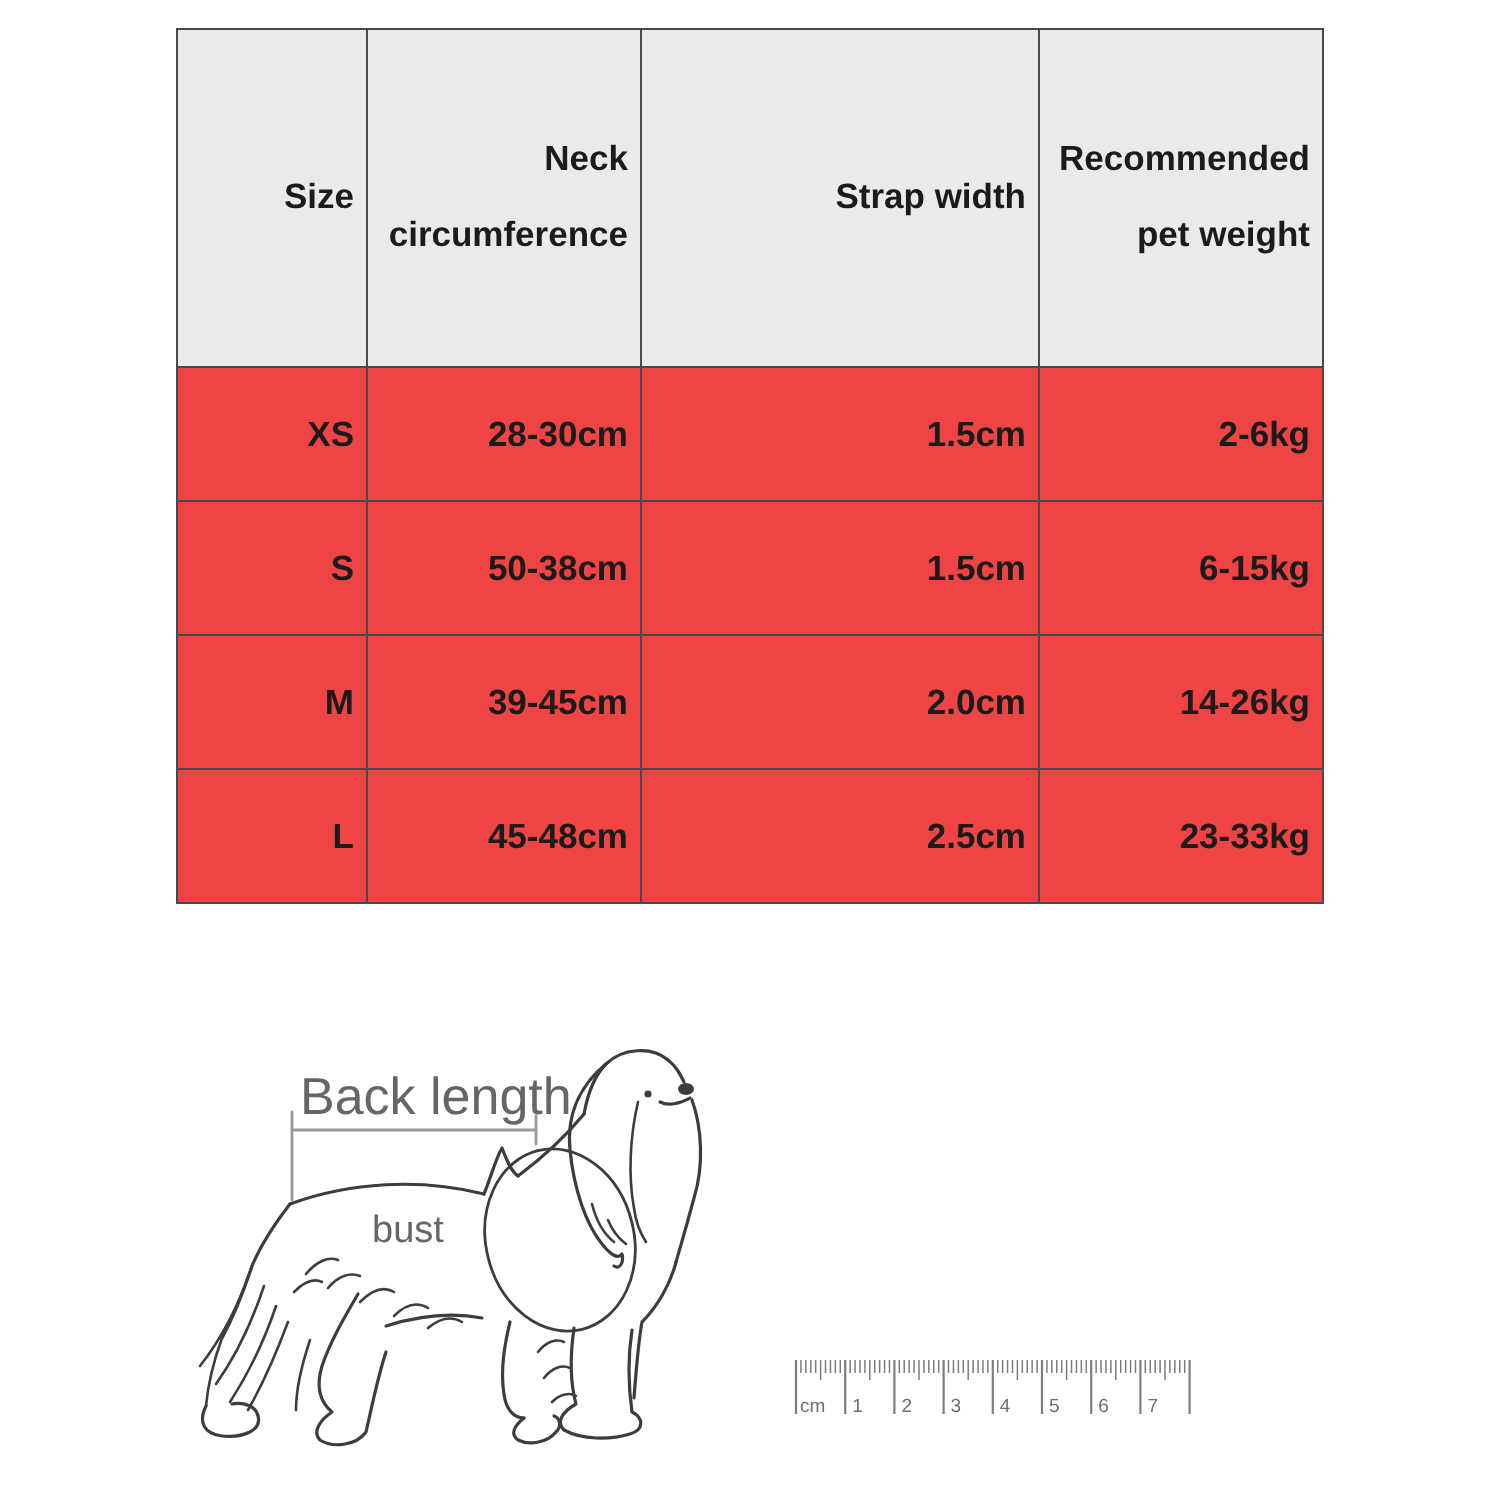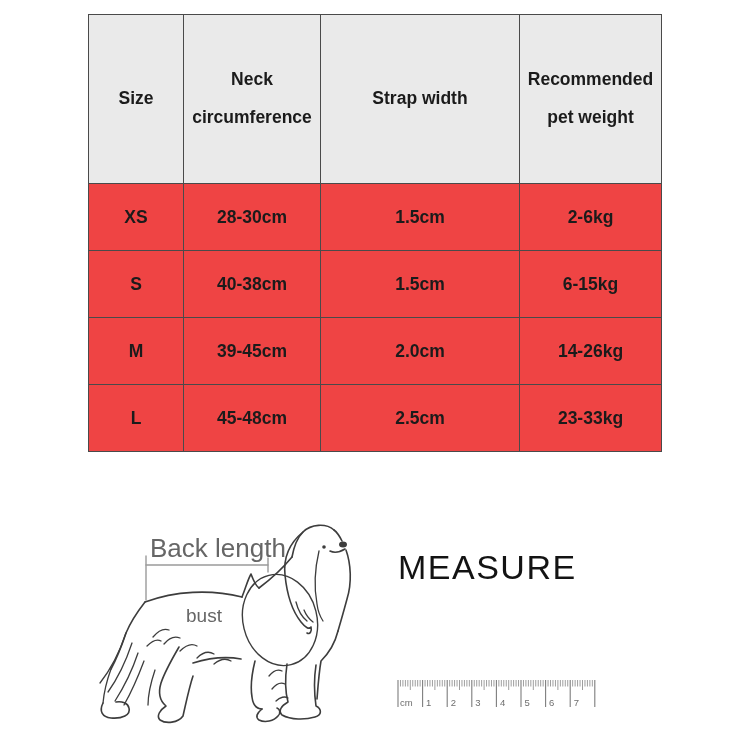--- a/index.html
+++ b/index.html
@@ -7,21 +7,21 @@
     position:relative;width:750px;height:750px;background:#ffffff;overflow:hidden;
     font-family:"Liberation Sans", sans-serif;color:#1b1b1b;
   }
   
   table.size-chart{
     position:absolute;left:88px;top:14px;
     border-collapse:collapse;table-layout:fixed;width:573px;
   }
   table.size-chart th,table.size-chart td{
     border:1.6px solid #4a4a4a;
-    text-align:center;vertical-align:middle;
+    text-align:right;vertical-align:middle;
     font-weight:bold;font-size:17.5px;color:#1b1b1b;
     padding:16px 6px;box-sizing:border-box;
   }
   table.size-chart thead th{
     height:169px;background:#eaeaea;line-height:2.15;font-size:17.5px;
   }
   table.size-chart tbody td{height:67px;background:#ef4444;line-height:1.2;}
   
   .gray-label{position:absolute;color:#666666;font-weight:normal;white-space:nowrap;text-align:right;}
   #back-length-label{left:150px;top:533px;font-size:26px;}
@@ -60,21 +60,21 @@
     </thead>
     <tbody>
       <tr>
         <td>XS</td>
         <td>28-30cm</td>
         <td>1.5cm</td>
         <td>2-6kg</td>
       </tr>
       <tr>
         <td>S</td>
-        <td>40-38cm</td>
+        <td>50-38cm</td>
         <td>1.5cm</td>
         <td>6-15kg</td>
       </tr>
       <tr>
         <td>M</td>
         <td>39-45cm</td>
         <td>2.0cm</td>
         <td>14-26kg</td>
       </tr>
       <tr>
@@ -134,21 +134,20 @@
       <path d="M167,189 C162,193 160,197 164,200 C170,203 179,201 183,196 C186,193 185,189 182,188"></path>
       <path d="M192,144 C190,158 190,171 193,182 C186,186 183,191 187,195 C196,200 210,200 220,197 C227,195 227,189 221,186 C219,172 219,158 221,145"></path>
       <path class="thin" d="M174,156 C178,151 183,149 187,151"></path>
       <path class="thin" d="M177,169 C181,164 186,162 190,164"></path>
       <path class="thin" d="M181,181 C185,177 190,176 193,178"></path>
     </g>
   </svg>
 
   <div id="back-length-label" class="gray-label">Back length</div>
   <div id="bust-label" class="gray-label">bust</div>
-  <div id="measure-title">MEASURE</div>
 
   <svg id="ruler-svg" width="204" height="32" viewBox="0 0 204 32">
     <g id="ruler-ticks">
         <line x1="2" y1="2" x2="2" y2="29" stroke="#7d7d7d" stroke-width="1.1"></line>
         <line x1="4.46" y1="2" x2="4.46" y2="8.5" stroke="#7d7d7d" stroke-width="0.75"></line>
         <line x1="6.92" y1="2" x2="6.92" y2="8.5" stroke="#7d7d7d" stroke-width="0.75"></line>
         <line x1="9.379999999999999" y1="2" x2="9.379999999999999" y2="8.5" stroke="#7d7d7d" stroke-width="0.75"></line>
         <line x1="11.84" y1="2" x2="11.84" y2="8.5" stroke="#7d7d7d" stroke-width="0.75"></line>
         <line x1="14.3" y1="2" x2="14.3" y2="12" stroke="#7d7d7d" stroke-width="0.75"></line>
         <line x1="16.759999999999998" y1="2" x2="16.759999999999998" y2="8.5" stroke="#7d7d7d" stroke-width="0.75"></line>

